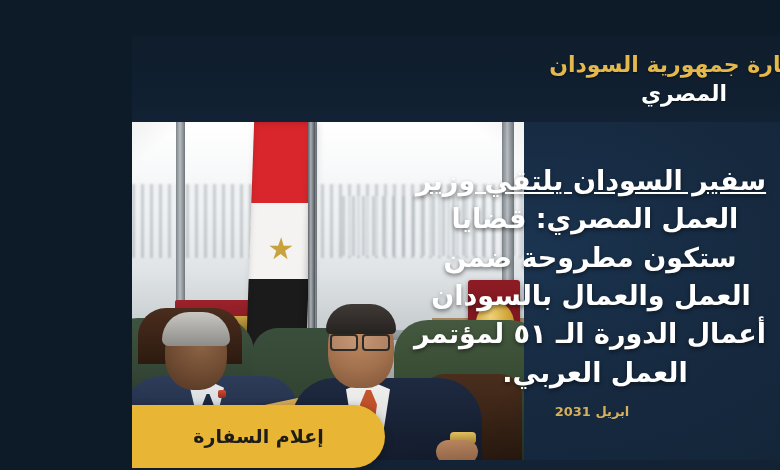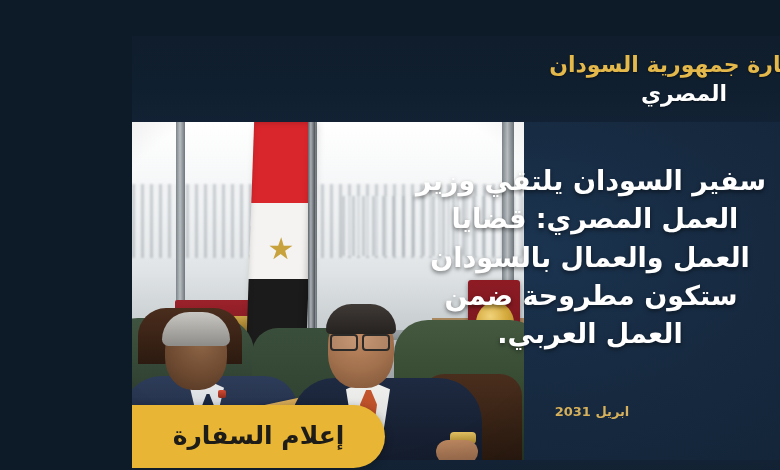--- a/index.html
+++ b/index.html
@@ -383,42 +383,42 @@
     border-top-right-radius: 32px;
     border-bottom-right-radius: 32px;
     display: flex;
     align-items: center;
     justify-content: center;
     box-shadow: 0 2px 8px rgba(0,0,0,.3);
     cursor: pointer;
   }
   .pill-label {
     color: #1d1c18;
-    font-size: 25px;
+    font-size: 19px;
     font-weight: bold;
     letter-spacing: 0px;
     padding-bottom: 2px;
   }
 
   
   .headline {
     position: absolute;
     right: -6px;
     top: 126px;
     width: 382px;
     text-align: center;
     color: #ffffff;
     font-size: 27px;
     font-weight: bold;
     line-height: 1.42;
     text-shadow: 0 2px 4px rgba(0,0,0,.5);
     white-space: nowrap;
   }
   .headline .ln { display: block; }
-  .headline .ln:nth-child(1) { margin-right: 8px; }
+  .headline .ln:nth-child(1) { margin-right: 8px; text-decoration: underline; }
   .headline .ln:nth-child(3) { margin-right: 10px; }
   .headline .ln:nth-child(4) { margin-right: 8px; }
   .headline .ln:nth-child(5) { margin-right: 10px; }
 
   .date {
     position: absolute;
     right: 88px;
     top: 368px;
     width: 200px;
     text-align: center;
@@ -539,20 +539,21 @@
     </div>
   </div>
 
   <div class="pill">
     <span class="pill-label">إعلام السفارة</span>
   </div>
 
   <div class="headline">
     <span class="ln">سفير السودان يلتقي وزير</span>
     <span class="ln">العمل المصري: قضايا</span>
+    <span class="ln">ستكون مطروحة ضمن</span>
     <span class="ln">العمل والعمال بالسودان</span>
-    <span class="ln">ستكون مطروحة ضمن</span>
+    <span class="ln">أعمال الدورة الـ ٥١ لمؤتمر</span>
     <span class="ln">العمل العربي.</span>
   </div>
 
   <div class="date">ابريل 2031</div>
 
 </div>
 
 </body></html>

